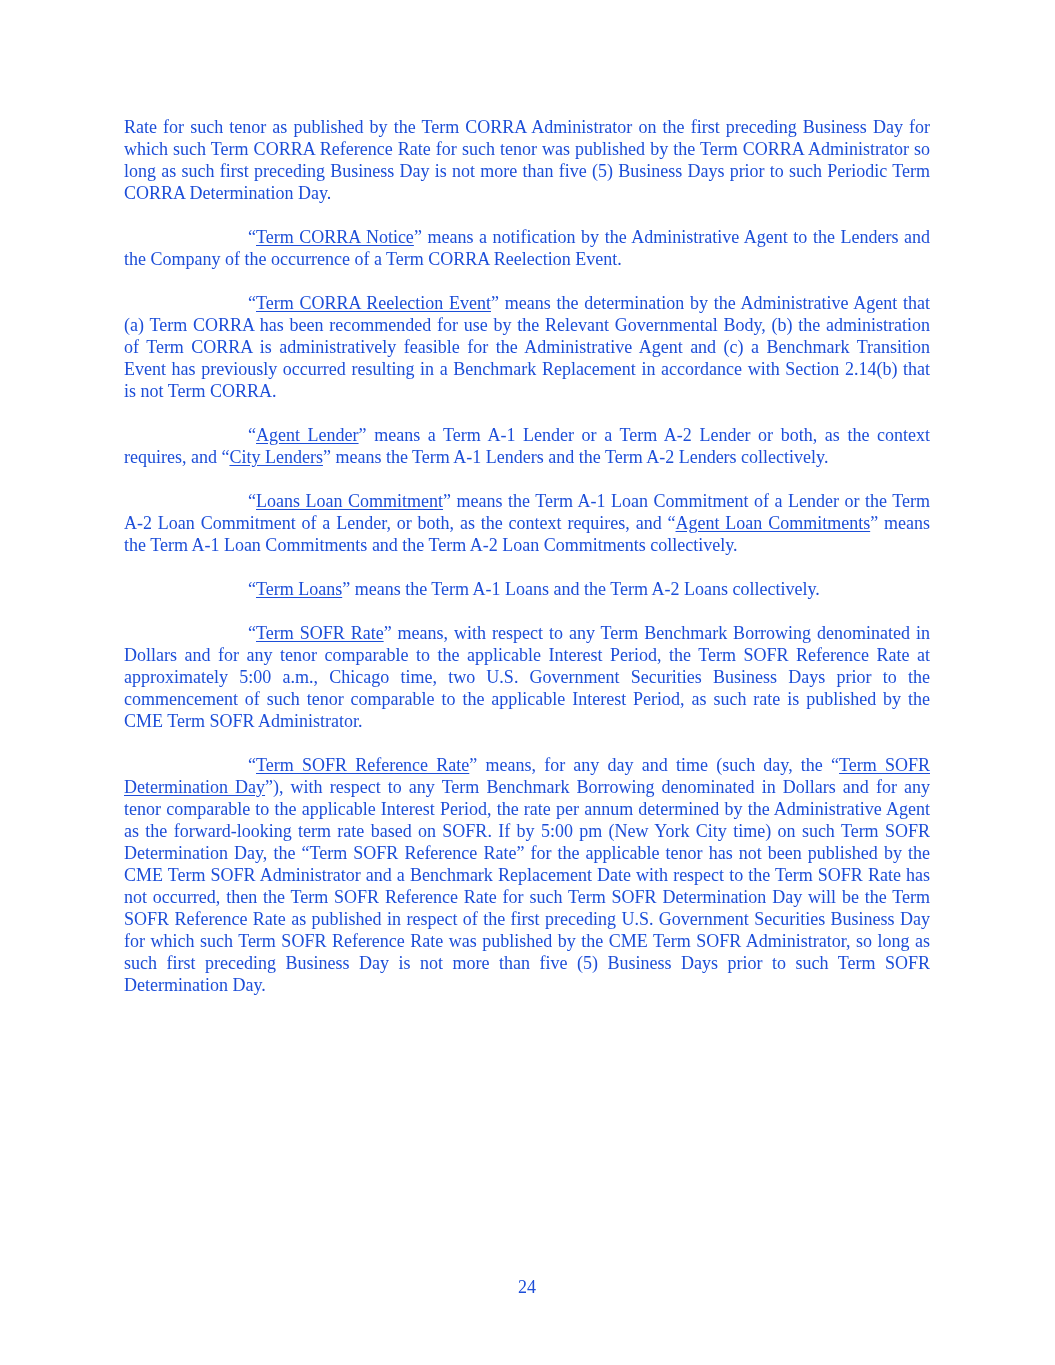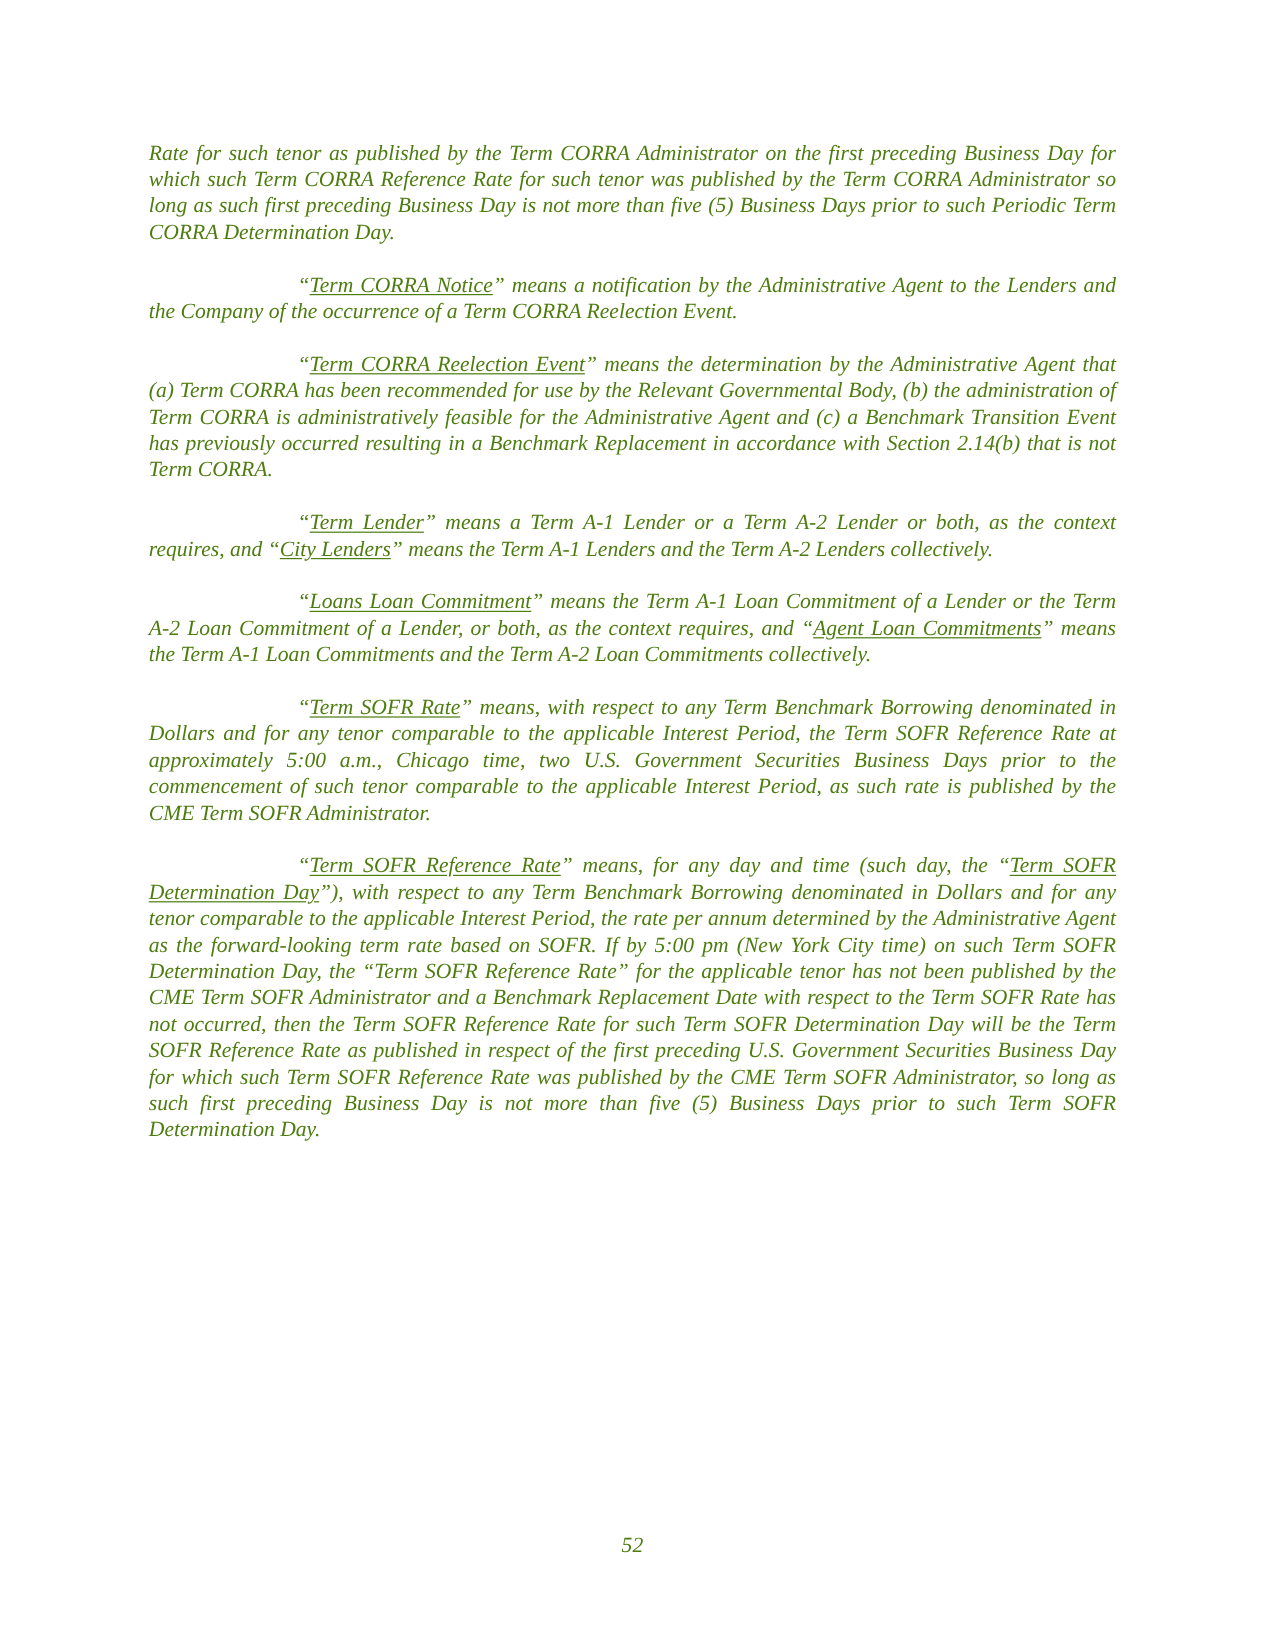--- a/index.html
+++ b/index.html
@@ -6,23 +6,22 @@
     margin: 0;
     padding: 0;
     background: #ffffff;
   }
   .page {
     position: relative;
     width: 1055px;
     height: 1365px;
     background: #ffffff;
     font-family: "Liberation Serif", "DejaVu Serif", serif;
-    color: #4d7c0f;
+    color: #1d4ed8;
     overflow: hidden;
-    font-style: italic;
   }
   .content {
     position: absolute;
     left: 124px;
     top: 116px;
     width: 806px;
     font-size: 18px;
     line-height: 22px;
     text-align: justify;
   }
@@ -47,19 +46,20 @@
   }
 </style>
 </head>
 <body>
 
 <div class="page">
   <div class="content">
       <p class="para"><span>Rate for such tenor as published by the Term CORRA Administrator on the first preceding Business Day for which such Term CORRA Reference Rate for such tenor was published by the Term CORRA Administrator so long as such first preceding Business Day is not more than five (5) Business Days prior to such Periodic Term CORRA Determination Day.</span></p>
       <p class="para indent"><span>“</span><span class="defined-term">Term CORRA Notice</span><span>” means a notification by the Administrative Agent to the Lenders and the Company of the occurrence of a Term CORRA Reelection Event.</span></p>
       <p class="para indent"><span>“</span><span class="defined-term">Term CORRA Reelection Event</span><span>” means the determination by the Administrative Agent that (a) Term CORRA has been recommended for use by the Relevant Governmental Body, (b) the administration of Term CORRA is administratively feasible for the Administrative Agent and (c) a Benchmark Transition Event has previously occurred resulting in a Benchmark Replacement in accordance with Section 2.14(b) that is not Term CORRA.</span></p>
-      <p class="para indent"><span>“</span><span class="defined-term">Term Lender</span><span>” means a Term A-1 Lender or a Term A-2 Lender or both, as the context requires, and “</span><span class="defined-term">City Lenders</span><span>” means the Term A-1 Lenders and the Term A-2 Lenders collectively.</span></p>
+      <p class="para indent"><span>“</span><span class="defined-term">Agent Lender</span><span>” means a Term A-1 Lender or a Term A-2 Lender or both, as the context requires, and “</span><span class="defined-term">City Lenders</span><span>” means the Term A-1 Lenders and the Term A-2 Lenders collectively.</span></p>
       <p class="para indent"><span>“</span><span class="defined-term">Loans Loan Commitment</span><span>” means the Term A-1 Loan Commitment of a Lender or the Term A-2 Loan Commitment of a Lender, or both, as the context requires, and “</span><span class="defined-term">Agent Loan Commitments</span><span>” means the Term A-1 Loan Commitments and the Term A-2 Loan Commitments collectively.</span></p>
+      <p class="para indent"><span>“</span><span class="defined-term">Term Loans</span><span>” means the Term A-1 Loans and the Term A-2 Loans collectively.</span></p>
       <p class="para indent"><span>“</span><span class="defined-term">Term SOFR Rate</span><span>” means, with respect to any Term Benchmark Borrowing denominated in Dollars and for any tenor comparable to the applicable Interest Period, the Term SOFR Reference Rate at approximately 5:00 a.m., Chicago time, two U.S. Government Securities Business Days prior to the commencement of such tenor comparable to the applicable Interest Period, as such rate is published by the CME Term SOFR Administrator.</span></p>
       <p class="para indent"><span>“</span><span class="defined-term">Term SOFR Reference Rate</span><span>” means, for any day and time (such day, the “</span><span class="defined-term">Term SOFR Determination Day</span><span>”), with respect to any Term Benchmark Borrowing denominated in Dollars and for any tenor comparable to the applicable Interest Period, the rate per annum determined by the Administrative Agent as the forward-looking term rate based on SOFR.  If by 5:00 pm (New York City time) on such Term SOFR Determination Day, the “Term SOFR Reference Rate” for the applicable tenor has not been published by the CME Term SOFR Administrator and a Benchmark Replacement Date with respect to the Term SOFR Rate has not occurred, then the Term SOFR Reference Rate for such Term SOFR Determination Day will be the Term SOFR Reference Rate as published in respect of the first preceding U.S. Government Securities Business Day for which such Term SOFR Reference Rate was published by the CME Term SOFR Administrator, so long as such first preceding Business Day is not more than five (5) Business Days prior to such Term SOFR Determination Day.</span></p>
     </div>
-  <div class="page-number">52</div>
+  <div class="page-number">24</div>
 </div>
 
 </body></html>

